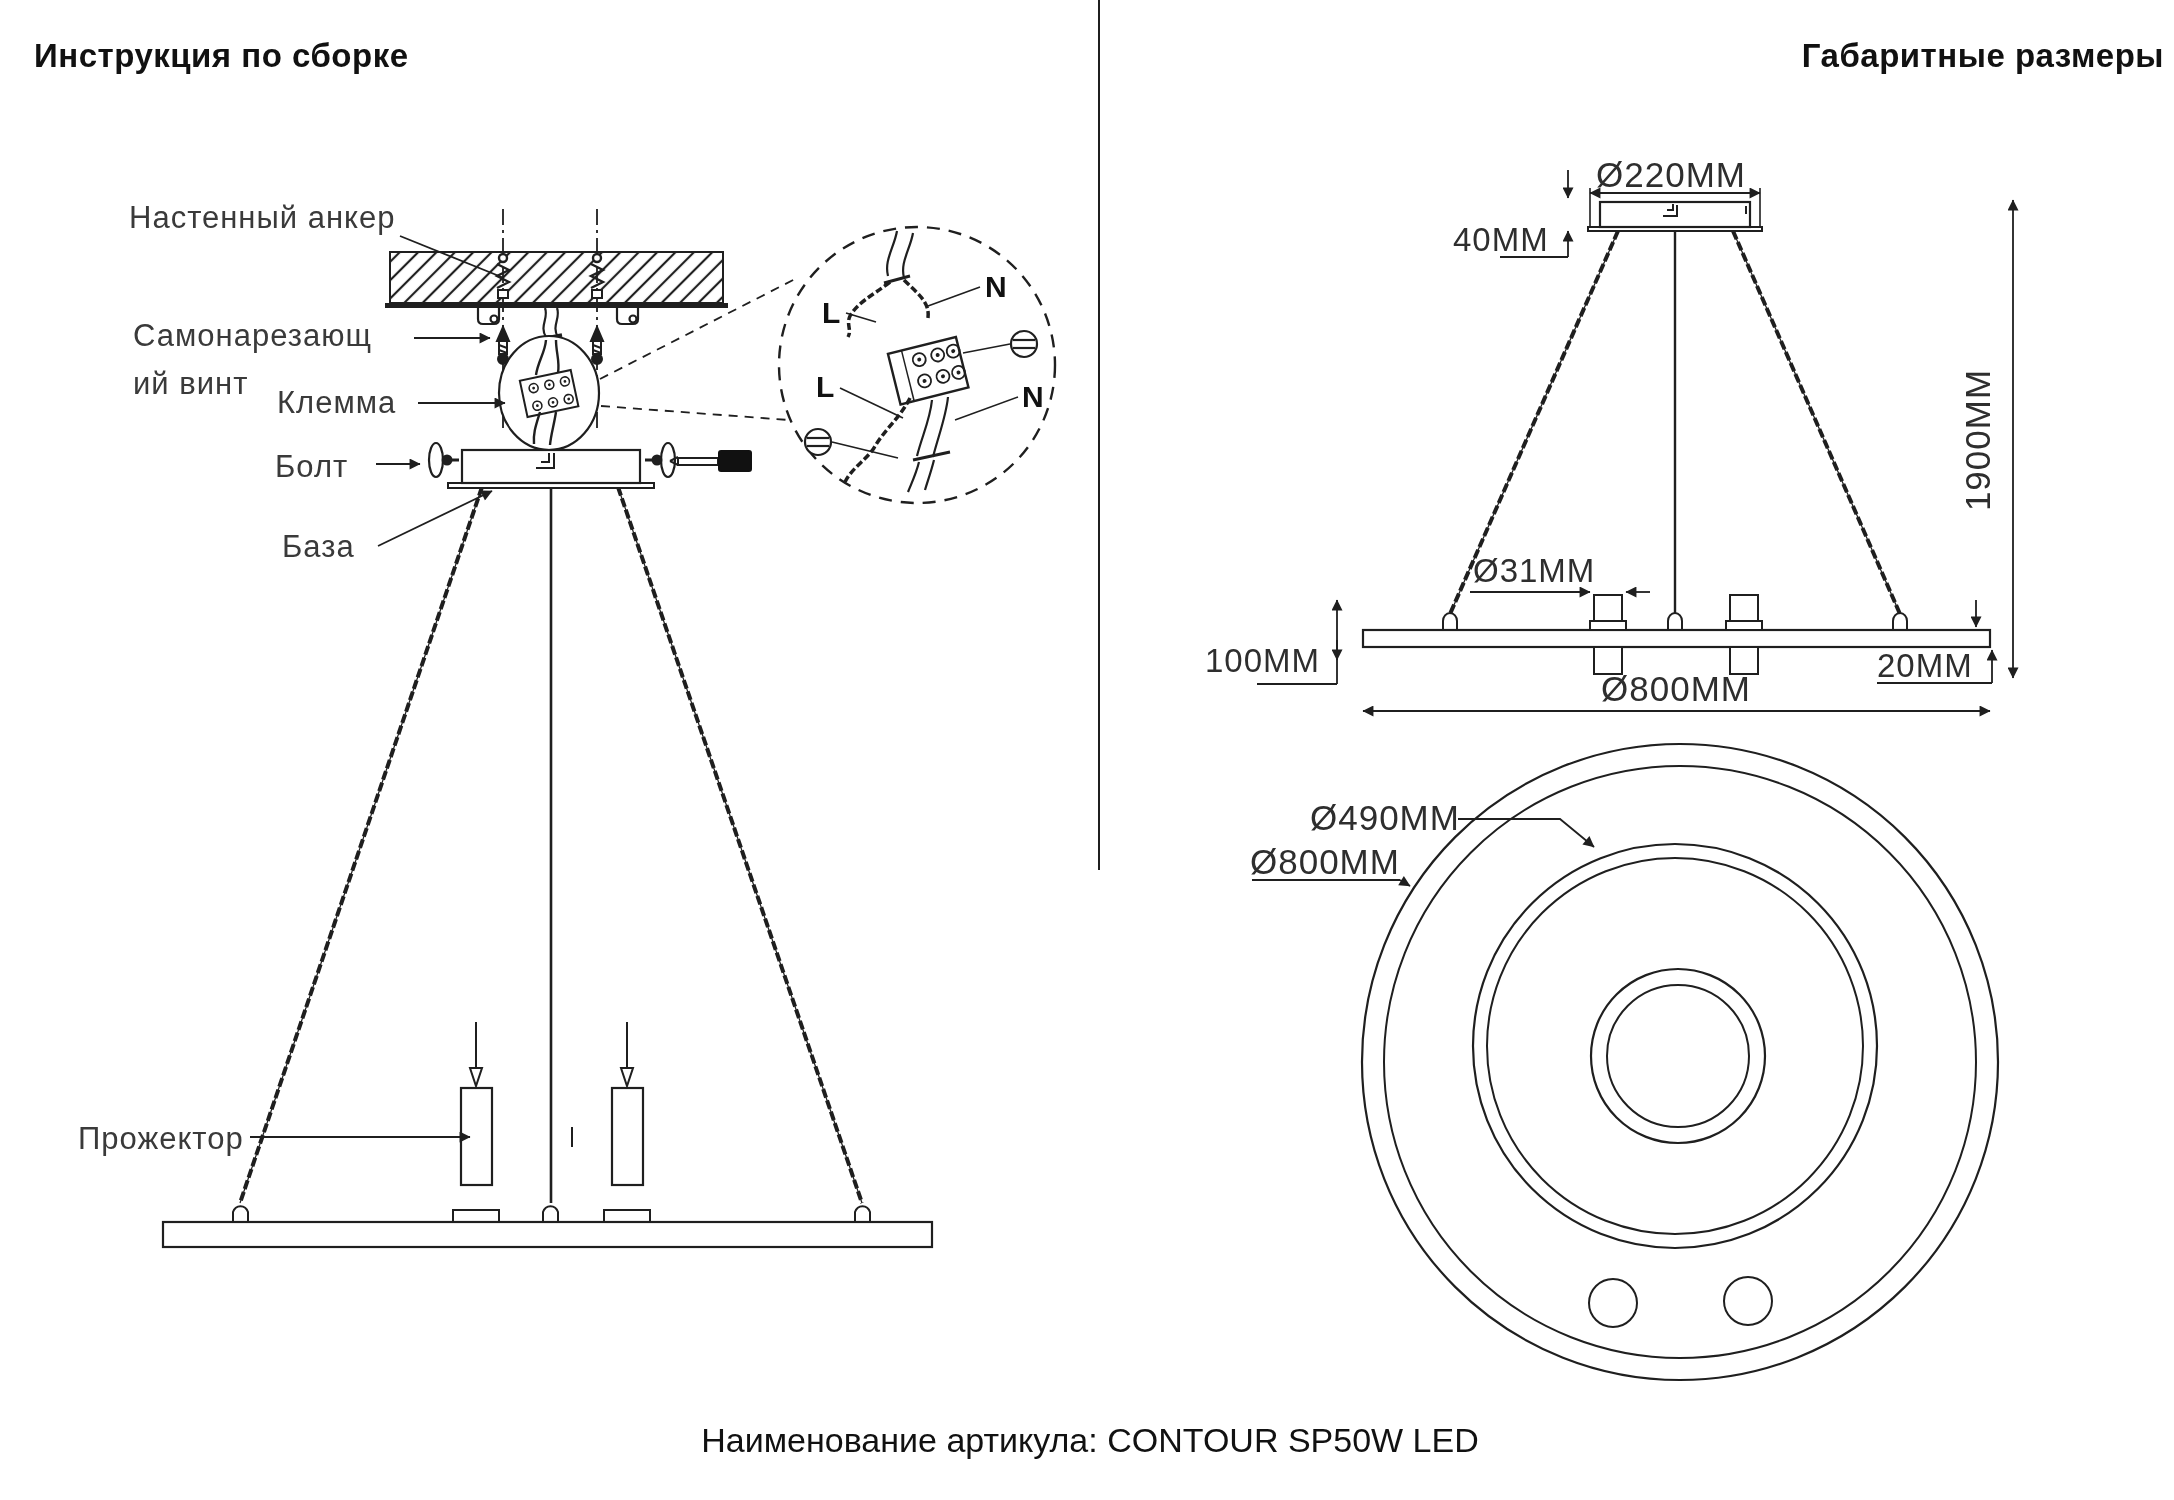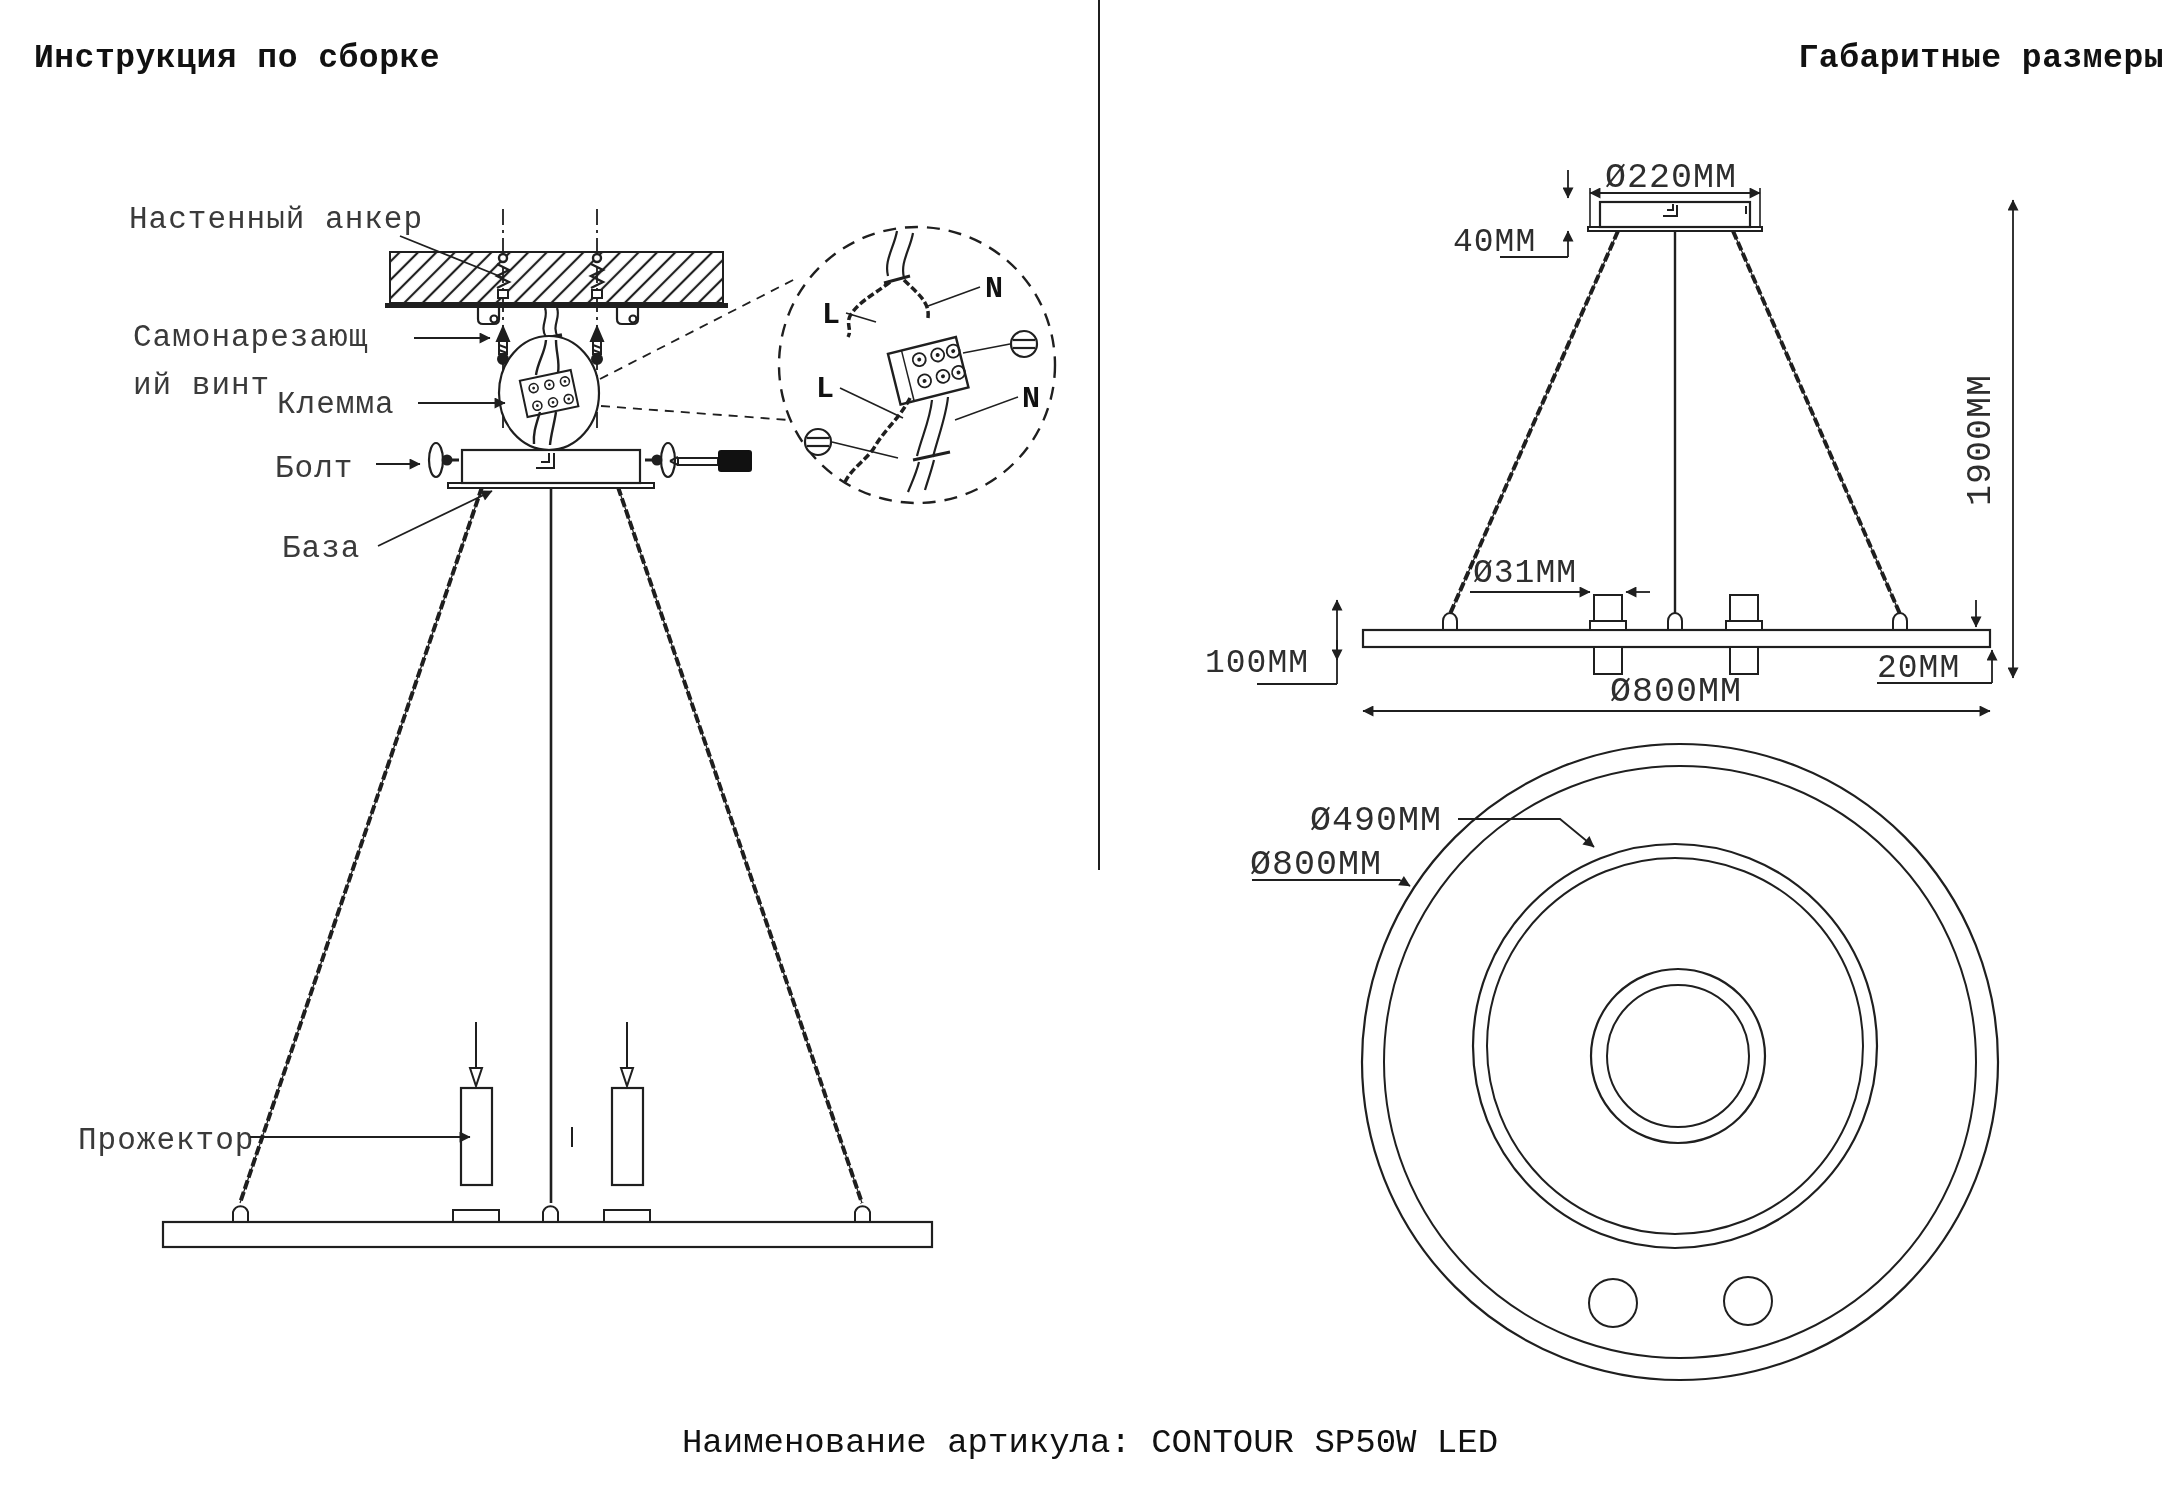--- a/index.html
+++ b/index.html
@@ -1,17 +1,17 @@
 <!DOCTYPE html>
 <html><head>
 <meta charset="utf-8">
 <style>
   html,body{margin:0;padding:0;background:#fff;}
   #stage{position:relative;width:2174px;height:1500px;background:#fff;overflow:hidden;
-         font-family:Liberation Mono, monospace;}
+         font-family:Liberation Sans, sans-serif;}
   svg{position:absolute;left:0;top:0;}
   text{fill:#2a2a2a;}
   .title{font-size:33px;font-weight:600;letter-spacing:.5px;fill:#111;}
   .lbl{font-size:31px;letter-spacing:1px;fill:#3a3a3a;}
   .dim{font-size:33px;letter-spacing:1px;fill:#2e2e2e;}
   .dimbig{font-size:35px;letter-spacing:1px;fill:#2e2e2e;}
   .wire{font-size:30px;font-weight:bold;fill:#111;}
   .footer{font-size:34px;fill:#111;}
   .ln{stroke:#1f1f1f;fill:none;}
 </style>

